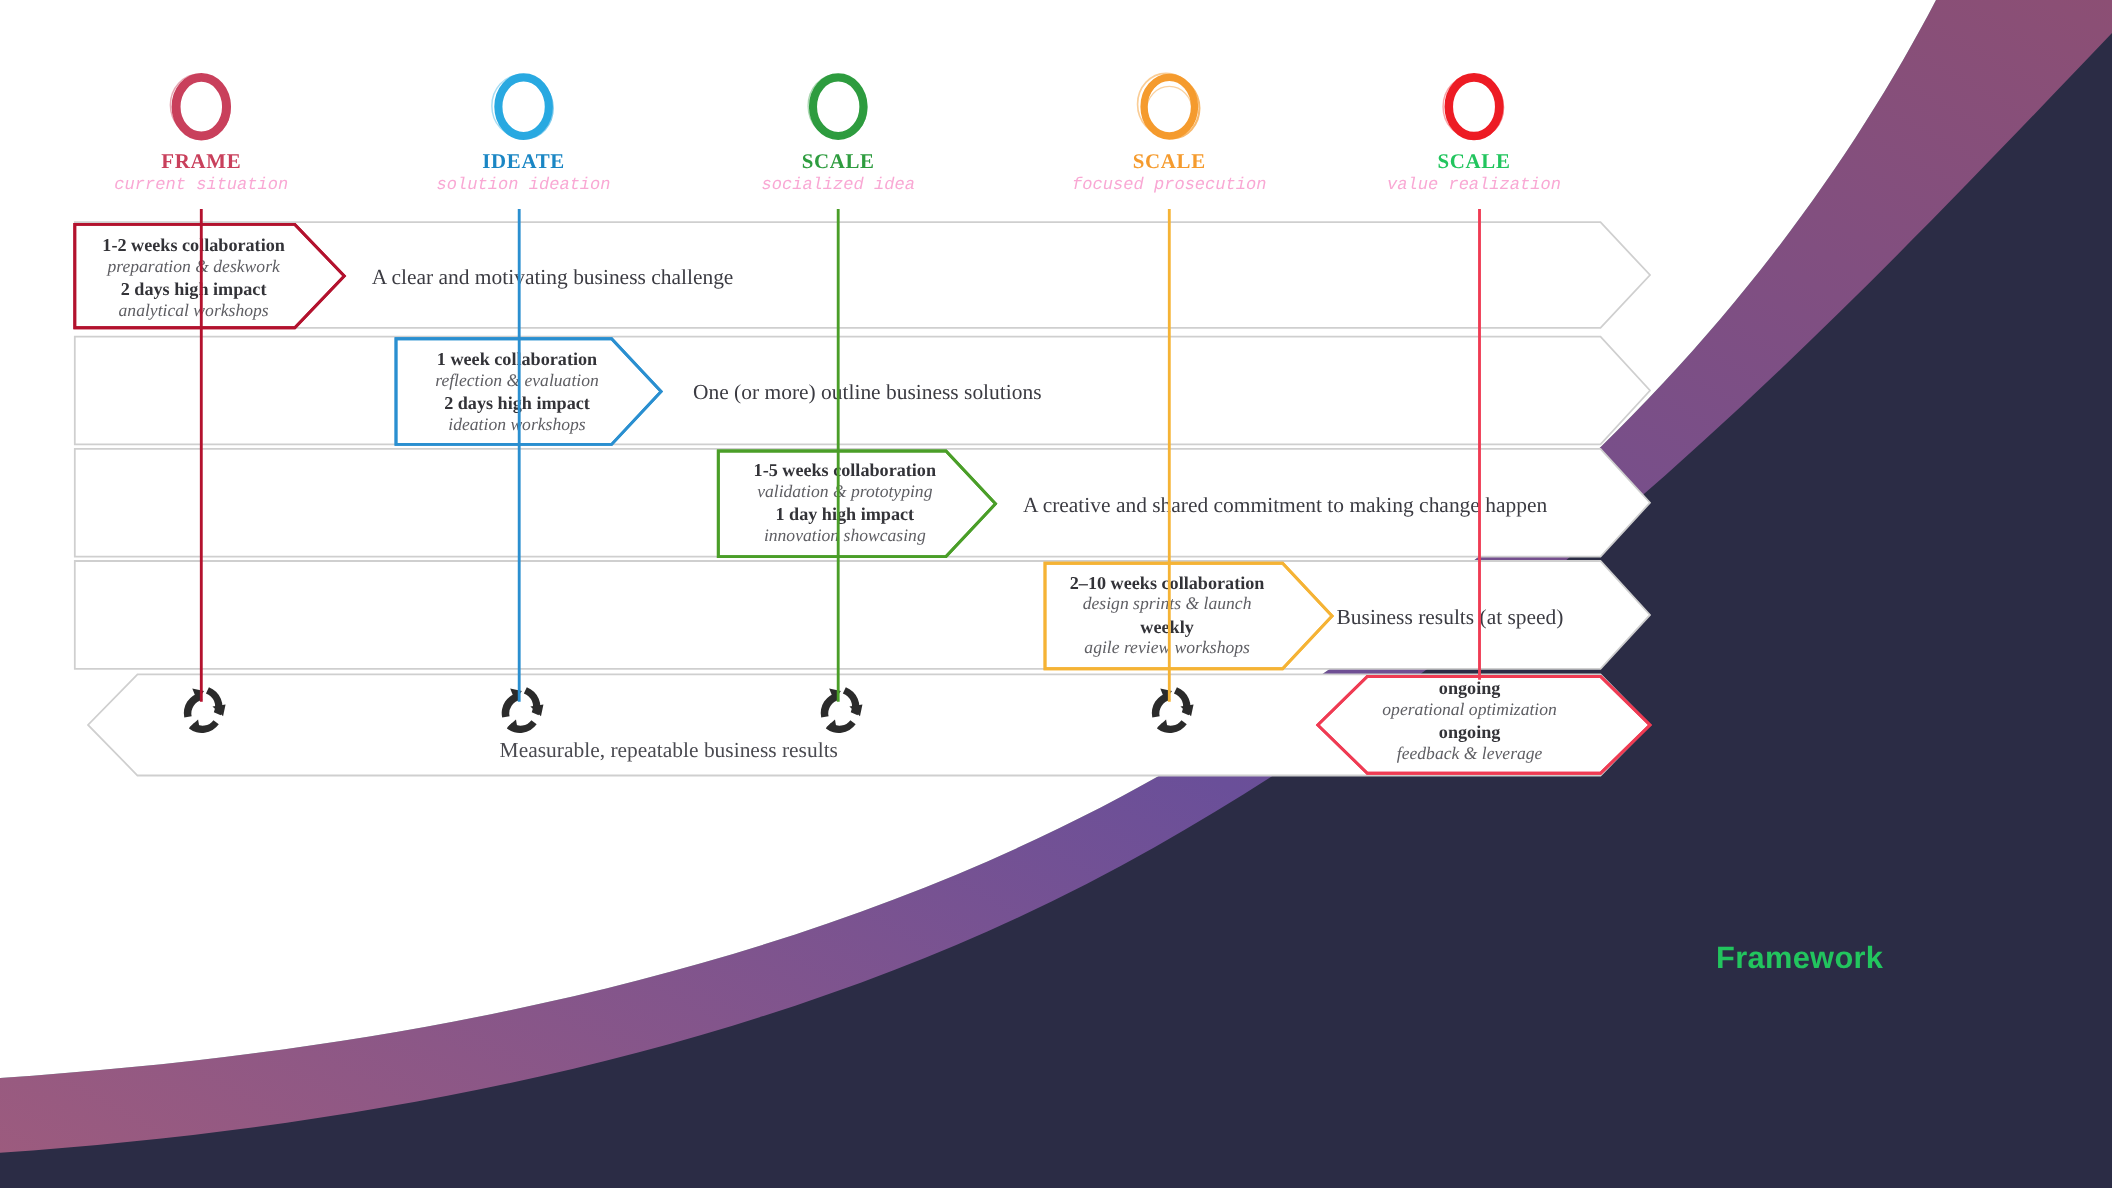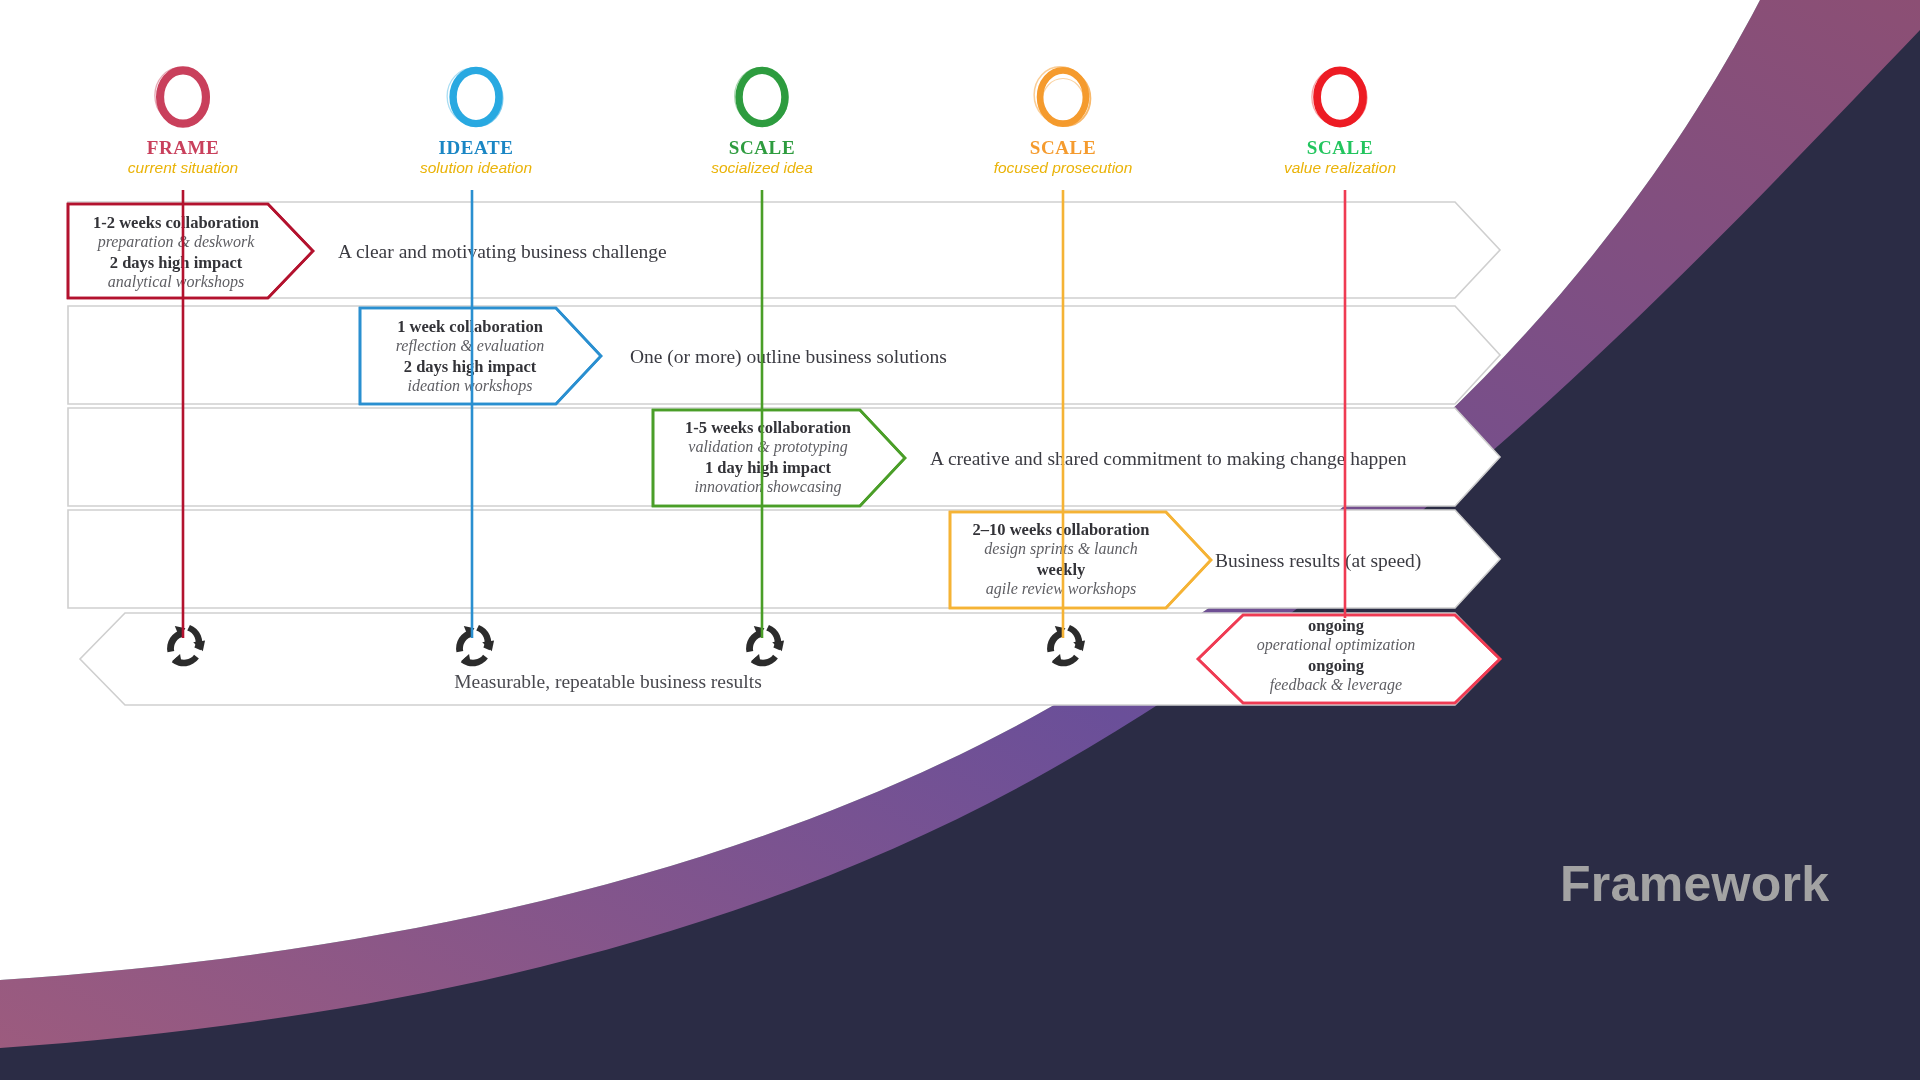--- a/index.html
+++ b/index.html
@@ -17,21 +17,21 @@
   
   #slide{
     position:absolute;left:0;top:0;width:1920px;height:1080px;
   }
 
   
   #framework-title{
     position:absolute;
     left:1560px;top:855px;
     font-family:"Liberation Sans", sans-serif;
-    font-weight:bold;font-size:50px;color:#a3a3a3;
+    font-weight:bold;font-size:28px;color:#22c55e;
     letter-spacing:.3px;
     white-space:nowrap;
     text-align:right;
   }
 
   
   .stage-head{
     position:absolute;
     width:200px;
     text-align:center;
@@ -41,22 +41,22 @@
     width:74px;height:74px;margin:0 auto 4px auto;
     position:relative;
   }
   .stage-name{
     font-family:"Liberation Serif", serif;
     font-weight:bold;font-size:19px;
     letter-spacing:.6px;
     line-height:1.05;
   }
   .stage-sub{
-    font-family:Liberation Sans, sans-serif;
-    font-style:italic;font-size:15.5px;color:#eab308;
+    font-family:Liberation Mono, monospace;
+    font-style:italic;font-size:15.5px;color:#f9a8d4;
     margin-top:2px;line-height:1.05;
   }
 
   
   #diagram{position:absolute;left:0;top:0;width:1920px;height:1080px;pointer-events:none;}
 
   .band-text{
     font-family:"Liberation Serif", serif;
     font-size:19.5px;fill:#3b3b42;
   }

